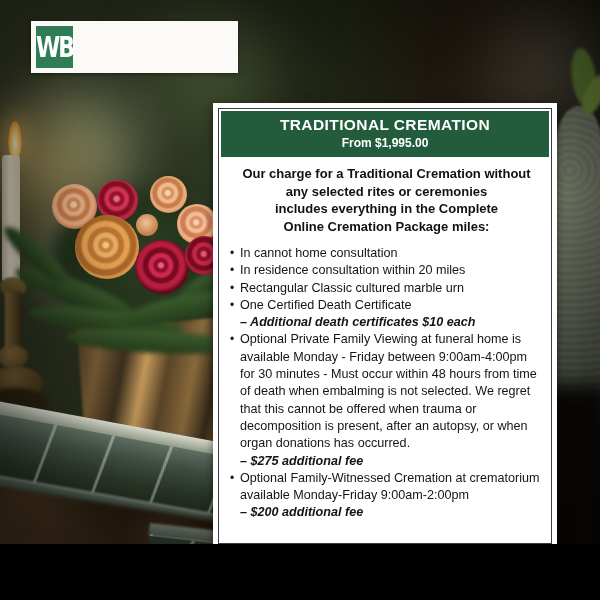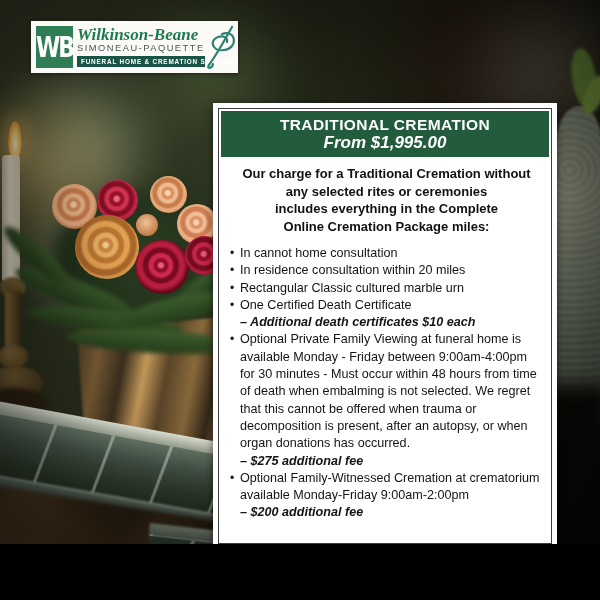--- a/index.html
+++ b/index.html
@@ -117,21 +117,21 @@
   .logo-bar{margin-top:2px;background:#1a5447;color:#fff;font-size:6.4px;font-weight:bold;
         letter-spacing:.8px;padding:2px 3px 2px 4px;white-space:nowrap;width:128px;}
   .logo-sp{position:absolute;right:-4px;top:-2px;}
 
   
   .card{position:absolute;left:213px;top:103px;width:344px;height:446px;background:#fff;
         box-shadow:0 3px 9px rgba(0,0,0,.5);}
   .card-frame{position:absolute;inset:5px;border:1.5px solid #3c3c3c;padding:2px;}
   .card-header{background:#235c3d;color:#fff;text-align:center;padding:4px 0 5px;}
   .card-title{font-size:15.5px;font-weight:bold;letter-spacing:.4px;line-height:19px;}
-  .card-price{font-size:17px;font-weight:bold;font-style:italic;line-height:18px;}
+  .card-price{font-size:12px;font-weight:bold;line-height:18px;}
   .card-body{padding:8px 6px 0 9px;color:#111;}
   .intro{text-align:center;font-weight:bold;font-size:13px;line-height:17.5px;margin-bottom:10px;}
   .li{display:flex;font-size:12.6px;line-height:17.3px;color:#141414;}
   .li .dot{width:10px;flex:none;font-size:12px;}
   .li.sub{padding-left:10px;}
   .li.sub .txt{font-weight:bold;font-style:italic;}
 </style>
 </head>
 <body>
 
@@ -188,29 +188,20 @@
     <div class="shape leaf-1"></div>
     <div class="shape leaf-2"></div>
     <div class="shape vase-shadow"></div>
     <div class="shape vignette"></div>
   </div>
 
   <div class="logo">
     <div class="logo-mono">
       <span>WB</span>
     </div>
-    <div class="logo-col">
-      <div class="logo-name">Wilkinson-Beane</div>
-      <div class="logo-subname">SIMONEAU-PAQUETTE</div>
-      <div class="logo-bar">FUNERAL HOME &amp; CREMATION SERVICES</div>
-      <svg class="logo-sp" width="36" height="46" viewBox="0 0 36 46">
-        <path d="M20 10 C34 5 37 24 22 26 C10 28 7 16 16 13 C22 11 26 14 25 18" fill="none" stroke="#2f8173" stroke-width="2.2" stroke-linecap="round"></path>
-        <path d="M30 3 C25 12 15 30 7 41 C4 45 10 45 11 40" fill="none" stroke="#2f8173" stroke-width="2.2" stroke-linecap="round"></path>
-      </svg>
-    </div>
   </div>
 
   <div class="card">
     <div class="card-frame">
       <div class="card-header">
         <div class="card-title">TRADITIONAL CREMATION</div>
         <div class="card-price">From $1,995.00</div>
       </div>
       <div class="card-body">
         <div class="intro">

